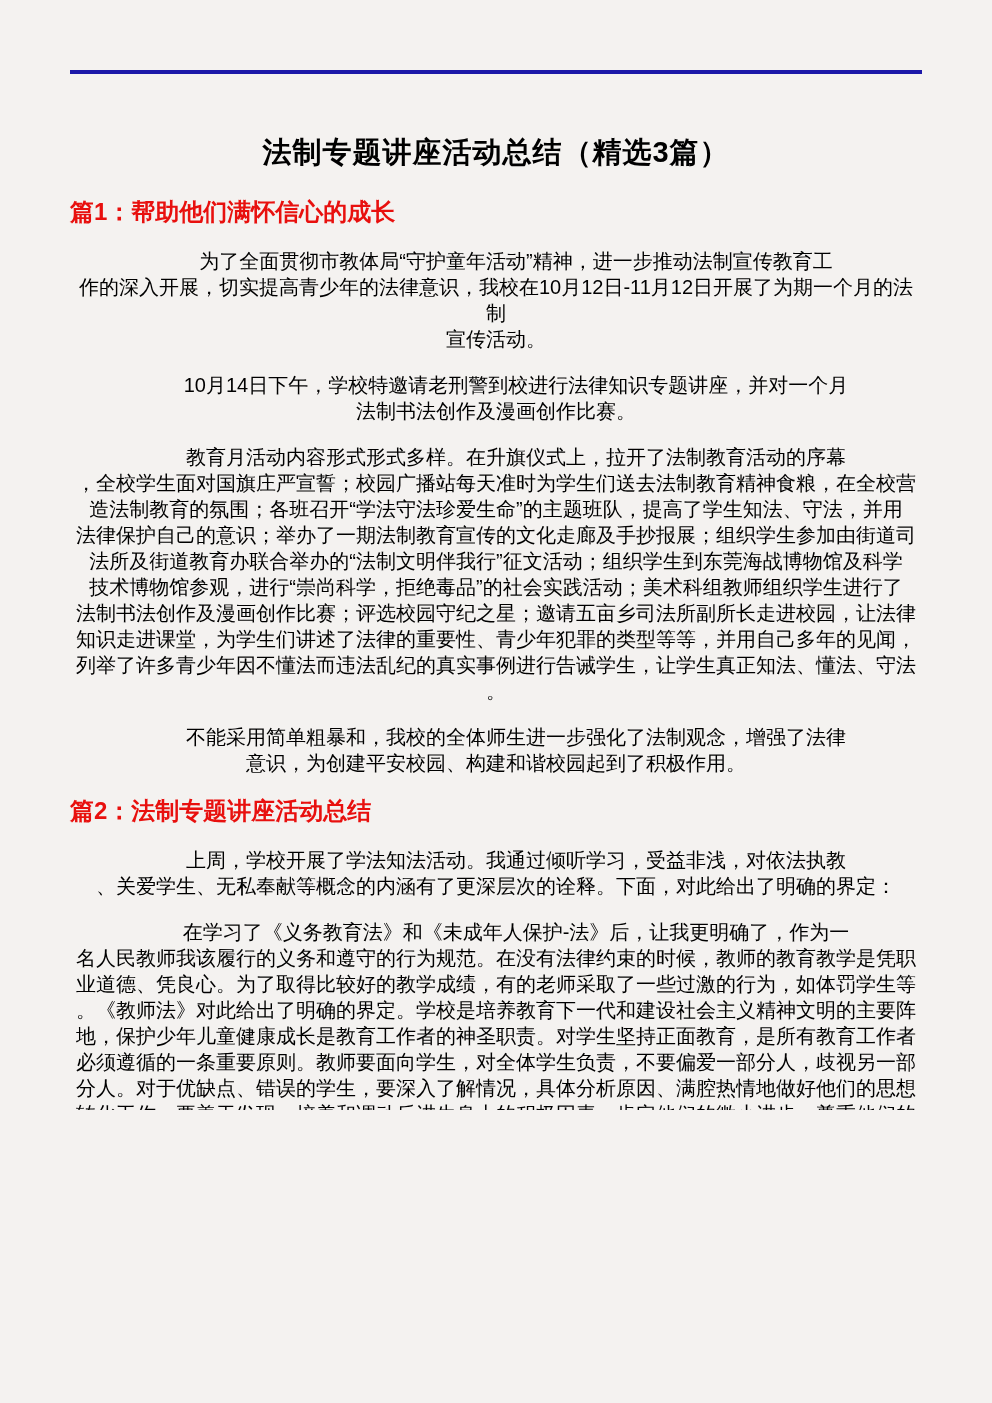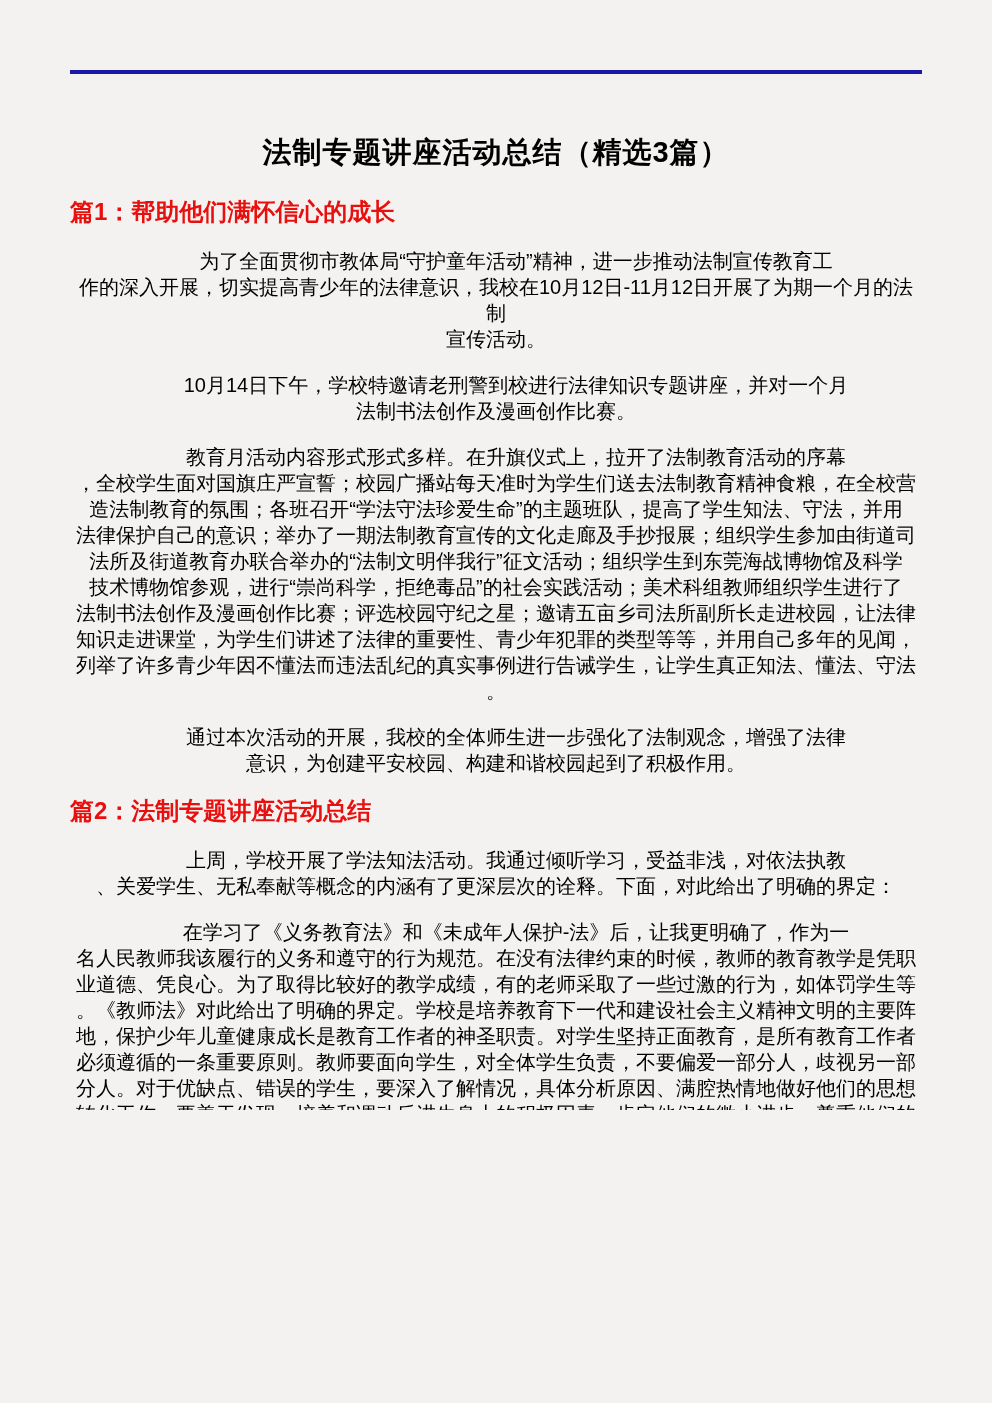--- a/index.html
+++ b/index.html
@@ -90,21 +90,21 @@
   <p class="para">教育月活动内容形式形式多样。在升旗仪式上，拉开了法制教育活动的序幕
 ，全校学生面对国旗庄严宣誓；校园广播站每天准时为学生们送去法制教育精神食粮，在全校营
 造法制教育的氛围；各班召开“学法守法珍爱生命”的主题班队，提高了学生知法、守法，并用
 法律保护自己的意识；举办了一期法制教育宣传的文化走廊及手抄报展；组织学生参加由街道司
 法所及街道教育办联合举办的“法制文明伴我行”征文活动；组织学生到东莞海战博物馆及科学
 技术博物馆参观，进行“崇尚科学，拒绝毒品”的社会实践活动；美术科组教师组织学生进行了
 法制书法创作及漫画创作比赛；评选校园守纪之星；邀请五亩乡司法所副所长走进校园，让法律
 知识走进课堂，为学生们讲述了法律的重要性、青少年犯罪的类型等等，并用自己多年的见闻，
 列举了许多青少年因不懂法而违法乱纪的真实事例进行告诫学生，让学生真正知法、懂法、守法
 。</p>
-  <p class="para">通过本次活动的开展，我校的全体师生进一步强化了法制观念，增强了法律
+  <p class="para">不能采用简单粗暴和，我校的全体师生进一步强化了法制观念，增强了法律
 意识，为创建平安校园、构建和谐校园起到了积极作用。</p>
 
   <h2 class="section-heading heading-2">篇2：法制专题讲座活动总结</h2>
 
   <p class="para">上周，学校开展了学法知法活动。我通过倾听学习，受益非浅，对依法执教
 、关爱学生、无私奉献等概念的内涵有了更深层次的诠释。下面，对此给出了明确的界定：</p>
   <p class="para">在学习了《义务教育法》和《未成年人保护-法》后，让我更明确了，作为一
 名人民教师我该履行的义务和遵守的行为规范。在没有法律约束的时候，教师的教育教学是凭职
 业道德、凭良心。为了取得比较好的教学成绩，有的老师采取了一些过激的行为，如体罚学生等
 。《教师法》对此给出了明确的界定。学校是培养教育下一代和建设社会主义精神文明的主要阵

